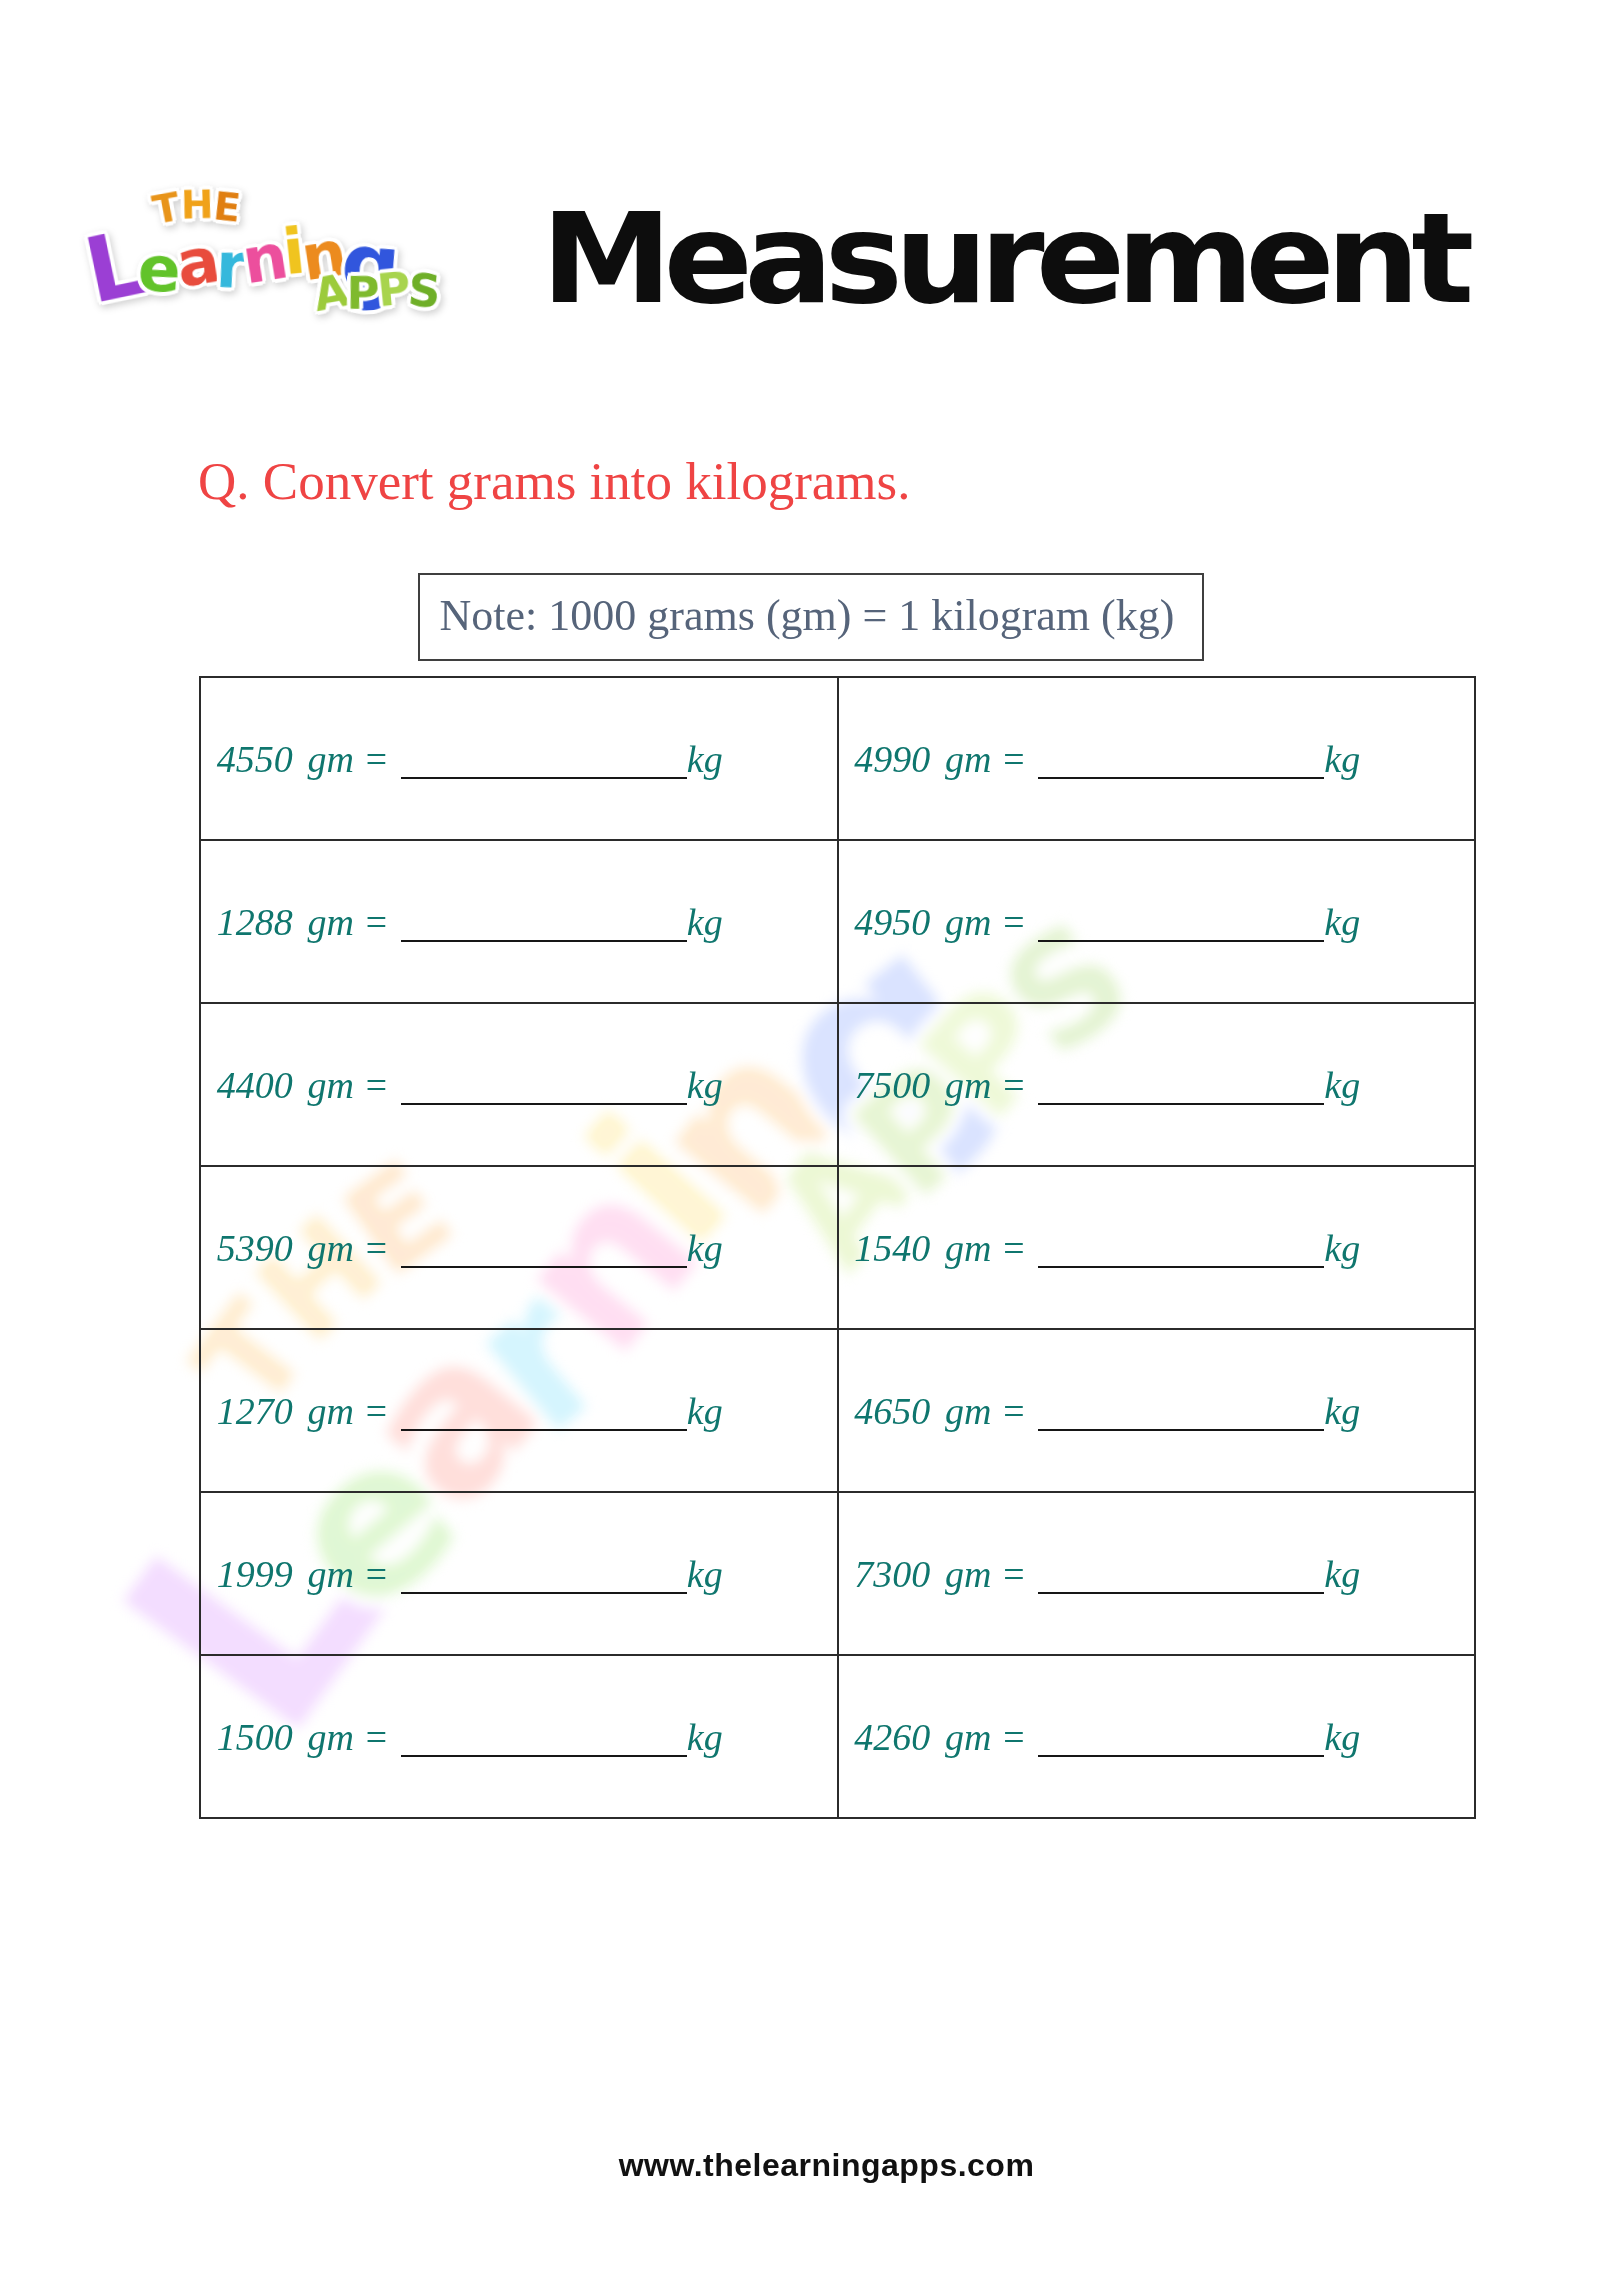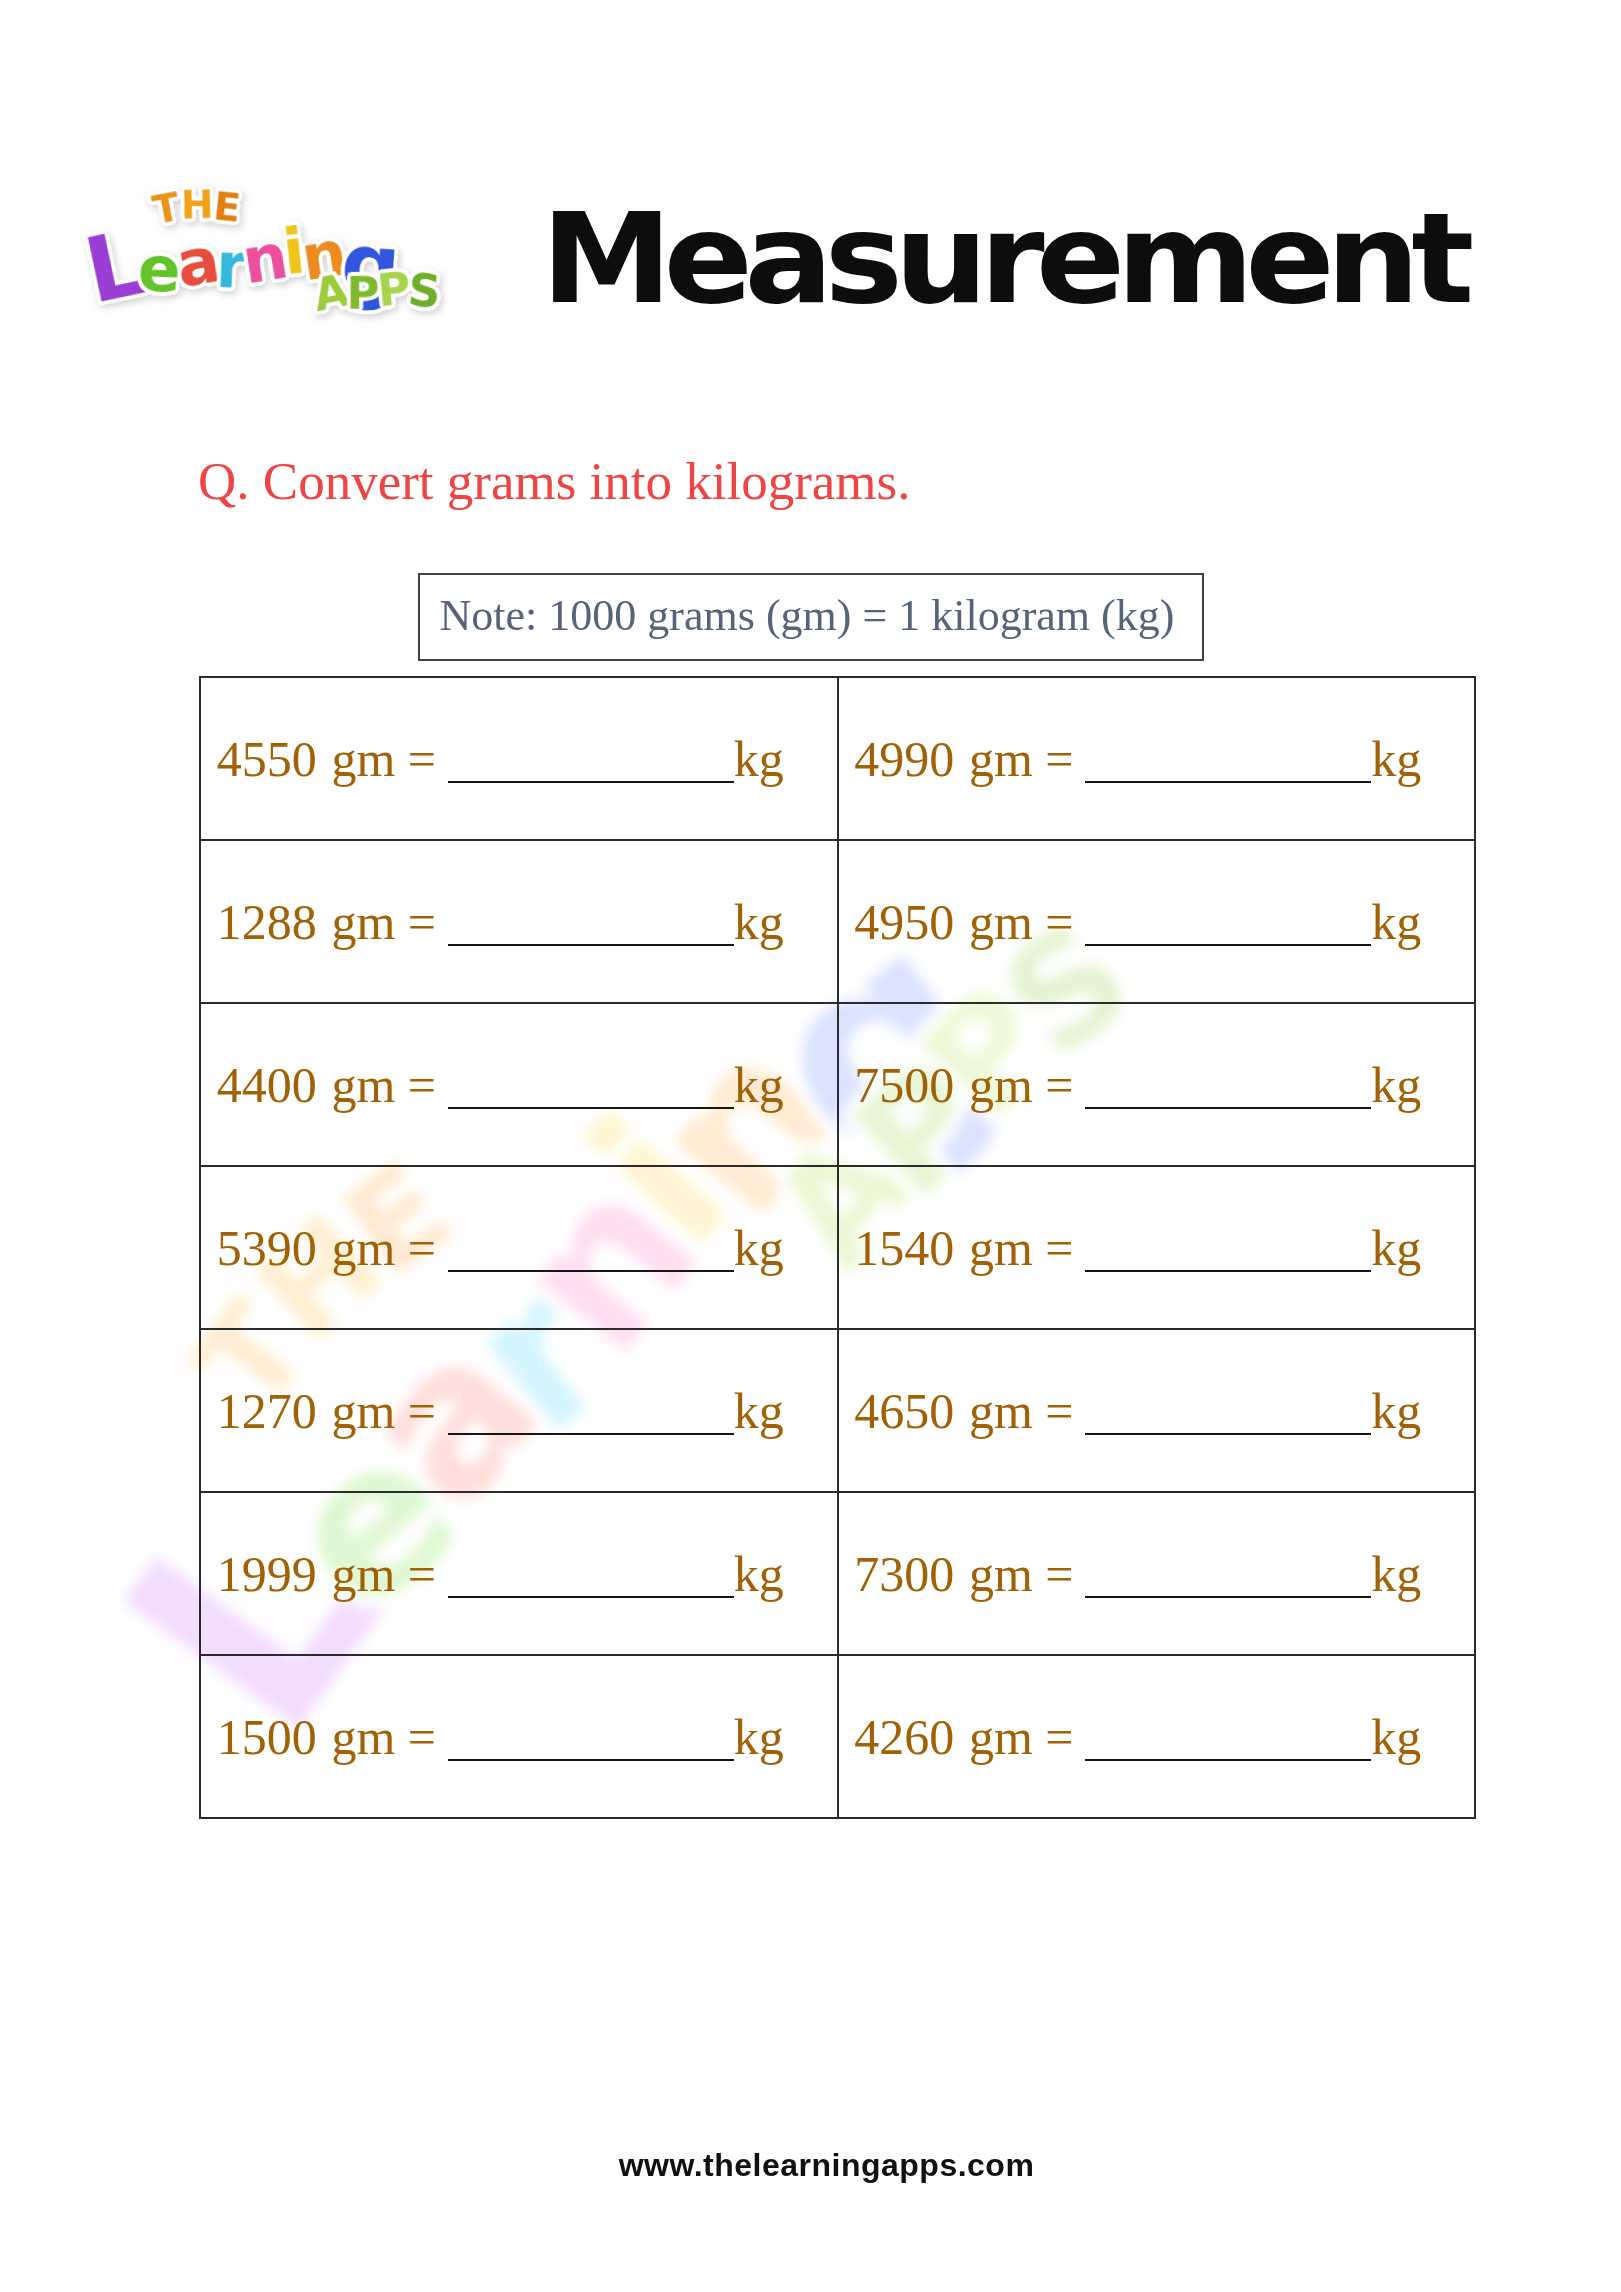--- a/index.html
+++ b/index.html
@@ -88,22 +88,23 @@
   
   .conv-table{
     position:absolute;left:199px;top:676px;width:1277px;
     border-collapse:collapse;table-layout:fixed;
   }
   .conv-table td{
     width:50%;height:159px;
     border:2px solid #2b2b2b;
     vertical-align:middle;
     padding-left:15.7px;
-    font-size:50px;color:#a16207;
+    font-size:38px;color:#0f766e;
     white-space:nowrap;
+    font-style:italic;
   }
   .unit{margin:0 11.8px 0 14.7px;}
   .blank{
     display:inline-block;width:286px;height:0;
     border-bottom:2.9px solid #161616;
     vertical-align:-7.8px;
   }
 
   
   .footer{

